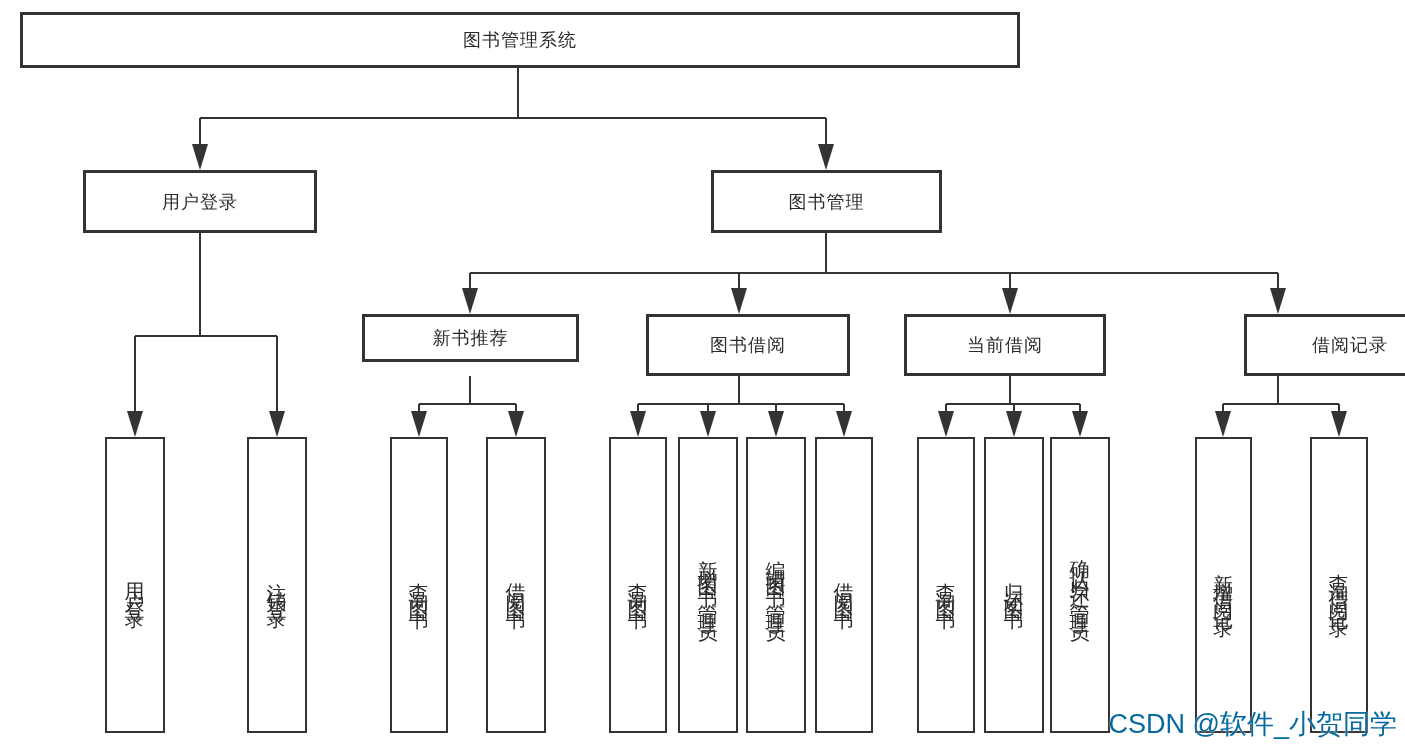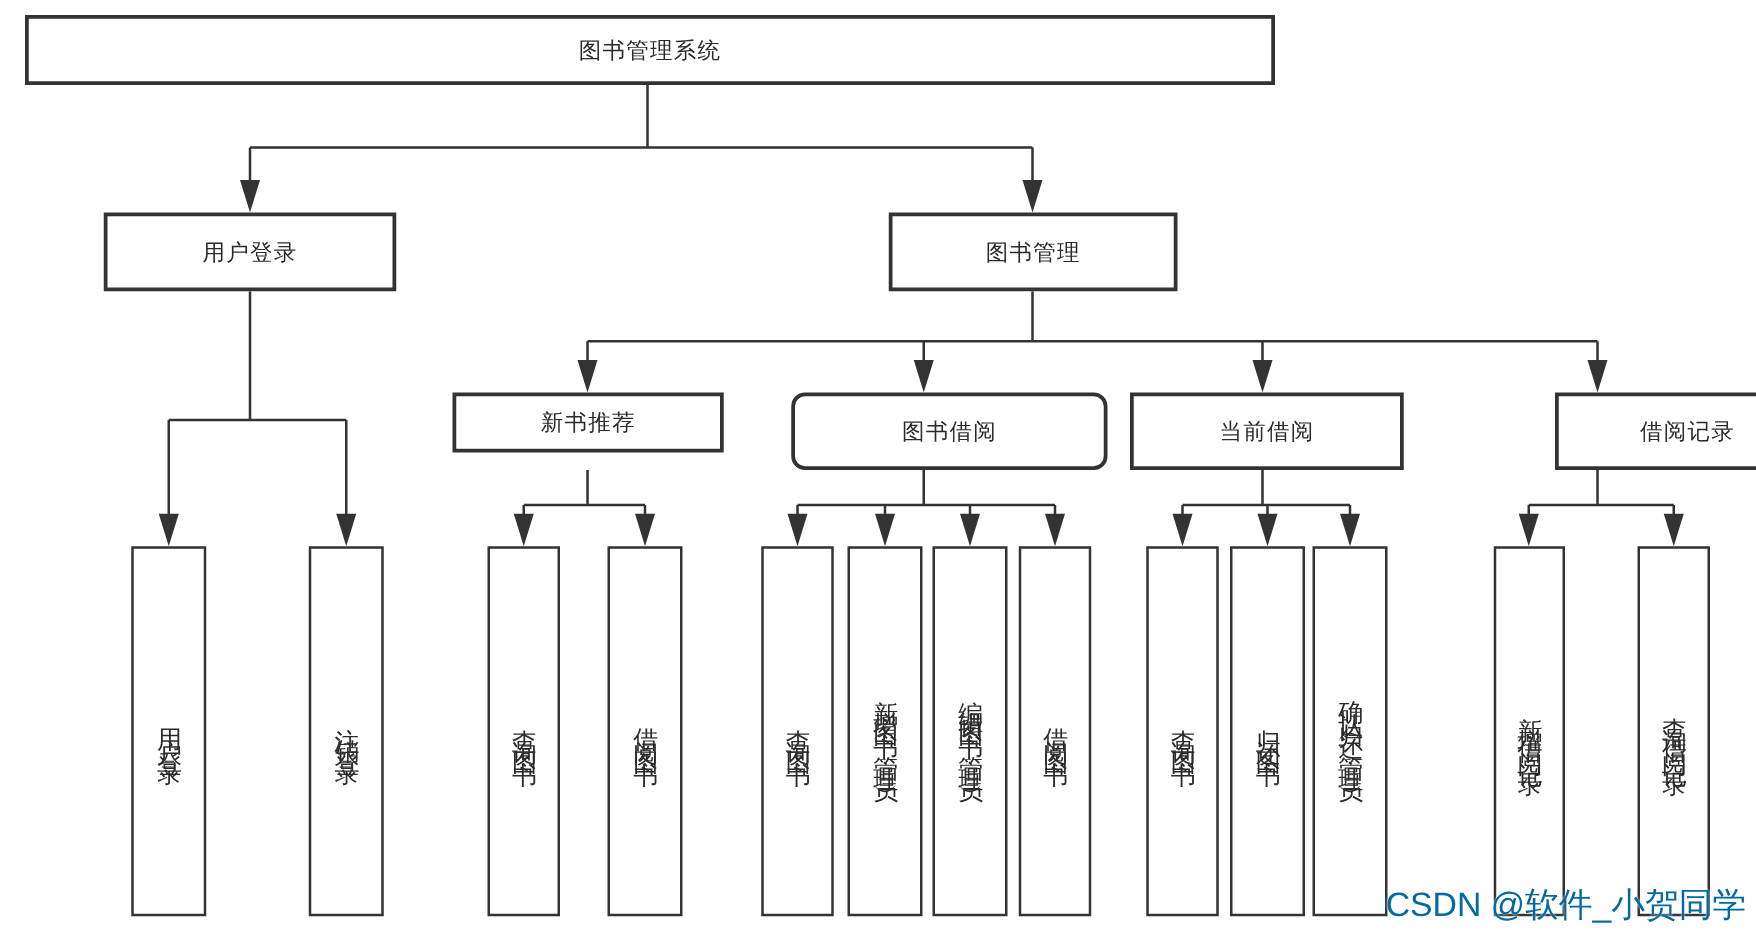--- a/index.html
+++ b/index.html
@@ -107,24 +107,24 @@
   <div class="node h-node" style="left:83px; top:170px; width:234px; height:63px;">
     <span>用户登录</span>
   </div>
   <div class="node h-node" style="left:711px; top:170px; width:231px; height:63px;">
     <span>图书管理</span>
   </div>
 
   <div class="node h-node" style="left:362px; top:314px; width:217px; height:48px;">
     <span>新书推荐</span>
   </div>
-  <div class="node h-node" style="left:633px; top:314px; width:253px; height:62px;border-radius:11px;">
+  <div class="node h-node" style="left:646px; top:314px; width:204px; height:62px;">
     <span>图书借阅</span>
   </div>
-  <div class="node h-node" style="left:904px; top:314px; width:219px; height:62px;">
+  <div class="node h-node" style="left:904px; top:314px; width:202px; height:62px;">
     <span>当前借阅</span>
   </div>
   <div class="node h-node" style="left:1244px; top:314px; width:212px; height:62px;">
     <span>借阅记录</span>
   </div>
 
   <div class="node v-node" style="left:105px; top:437px; width:60px; height:296px;">
     <span>用户登录</span>
   </div>
   <div class="node v-node" style="left:247px; top:437px; width:60px; height:296px;">

